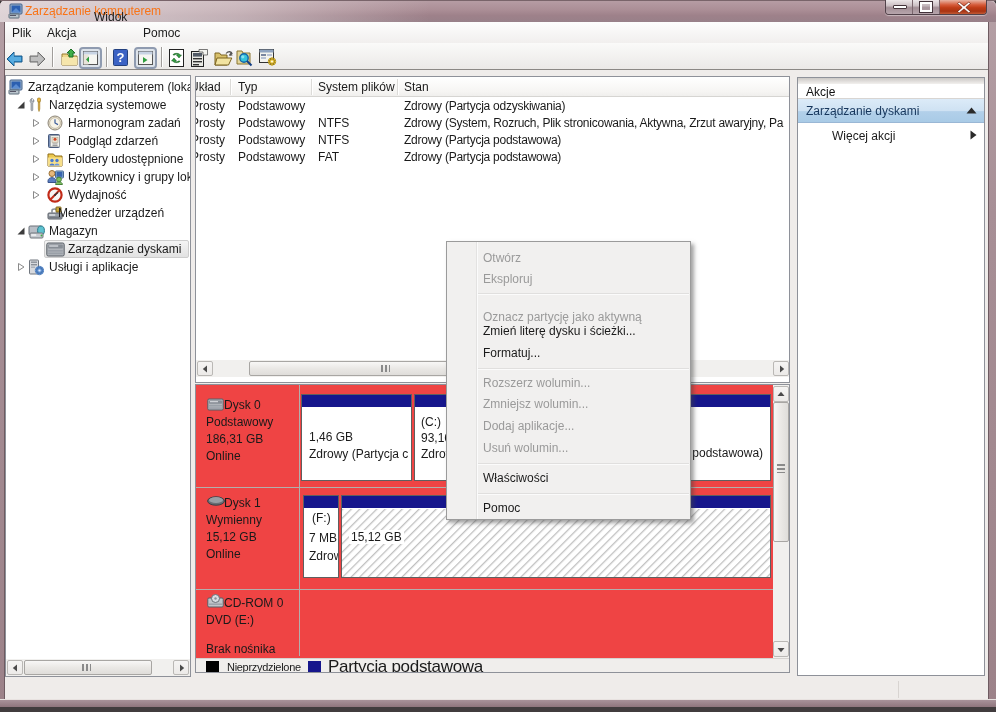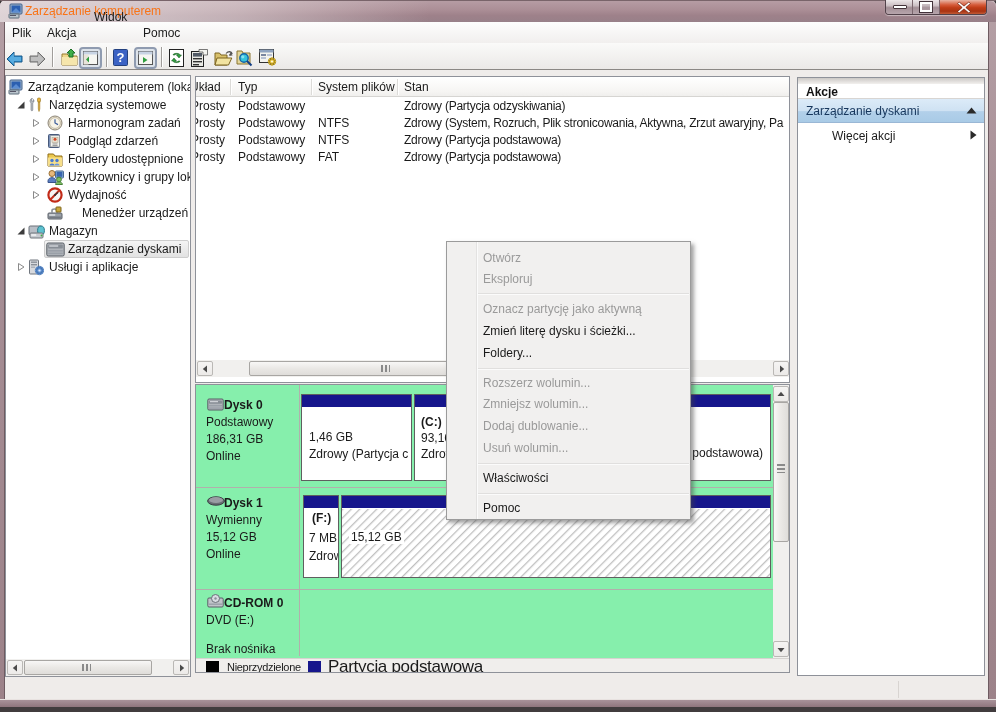--- a/index.html
+++ b/index.html
@@ -1,21 +1,21 @@
 <!DOCTYPE html>
 <html><head>
 <meta charset="utf-8">
 <style>
 * { margin:0; padding:0; box-sizing:border-box; }
 html,body { width:996px; height:712px; overflow:hidden; }
 body { font-family:"Liberation Sans", sans-serif; font-size:12px; color:#1a1a1a; position:relative; background:#413c3e; }
 .abs { position:absolute; }
 .txt { position:absolute; white-space:nowrap; line-height:14px; }
 .gray { color:#9a9a9a; }
-.b { font-weight:bold; }
+.b { font-weight:normal; }
 .panel { position:absolute; background:#fff; border:1px solid #8e9199; }
 .hdiv { position:absolute; top:2px; width:1px; height:16px; background:#dcdbd8; box-shadow:1px 0 0 #fff; }
 .dbox { position:absolute; border:1px solid #5f5f5f; background:#fff; }
 .dband { position:absolute; left:0; top:0; right:0; height:12px; background:#16168c; }
 .msep { position:absolute; left:31px; width:211px; height:1px; background:#e0dfde; box-shadow:0 1px 0 #fbfbfb; }
 .mi { position:absolute; left:36px; }
 </style>
 </head>
 <body>
 
@@ -210,21 +210,21 @@
     </svg>
     <div class="txt" style="left:62px;top:112px">Wydajność</div>
 
     <svg class="abs" style="left:41px;top:129px" width="17" height="16" viewBox="0 0 17 16">
       <rect x="1" y="8" width="14" height="6" rx="1" fill="#9aa0a8" stroke="#5a6068"></rect>
       <rect x="2.2" y="9.2" width="6" height="1.6" fill="#d8dce0"></rect>
       <rect x="2.2" y="11.6" width="11.6" height="1.2" fill="#6a7078"></rect>
       <path d="M5 8 L5 5.5 C5 3.5 10 3.5 10 5.5 L10 8" fill="none" stroke="#8a9098" stroke-width="1.6"></path>
       <rect x="9" y="2" width="5" height="5" rx="0.6" fill="#c8a83c" stroke="#7c641a"></rect>
     </svg>
-    <div class="txt" style="left:76px;top:130px">Menedżer urządzeń</div>
+    <div class="txt" style="left:52px;top:130px">Menedżer urządzeń</div>
 
     <svg class="abs" style="left:10px;top:150px" width="10" height="10" viewBox="0 0 10 10">
         <path d="M8.5 1.5 L8.5 8.5 L1.5 8.5 Z" fill="#3c3c3c"></path>
       </svg>
     <svg class="abs" style="left:22px;top:147px" width="18" height="16" viewBox="0 0 18 16">
       <rect x="1" y="3" width="13" height="9" rx="1.2" fill="#b8bec6" stroke="#6a7078"></rect>
       <ellipse cx="13" cy="7.5" rx="3.4" ry="4.5" fill="#5ec2d0" stroke="#2a7a8a"></ellipse>
       <rect x="2" y="10" width="13" height="5" rx="1" fill="#c8ccd2" stroke="#70767c"></rect>
       <rect x="3.2" y="11.4" width="5" height="1.2" fill="#fff"></rect>
       <circle cx="13.5" cy="12.5" r="0.9" fill="#3faa3f"></circle>
@@ -308,21 +308,21 @@
     <svg class="abs" style="left:583px;top:288px" width="6" height="8" viewBox="0 0 6 8">
         <path d="M1 0.5 L1 7.5 L5.2 4 Z" fill="#4a4a4a"></path>
       </svg>
     <div class="abs" style="left:53px;top:284px;width:272px;height:15px;background:linear-gradient(180deg,#f8f7f6,#eae8e5 50%,#dfddda);border:1px solid #a8a6a3;border-radius:2px"></div>
     <div class="abs" style="left:185px;top:288px;width:2px;height:7px;border-left:1px solid #8a8a8a;border-right:1px solid #8a8a8a"></div>
     <div class="abs" style="left:189px;top:288px;width:2px;height:7px;border-left:1px solid #8a8a8a;border-right:1px solid #8a8a8a"></div>
     <div class="abs" style="left:193px;top:288px;width:2px;height:7px;border-left:1px solid #8a8a8a"></div>
   </div>
 </div>
 
-<div class="panel" style="left:195px;top:384px;width:595px;height:289px;background:#86efac;overflow:hidden">
+<div class="panel" style="left:195px;top:384px;width:595px;height:289px;background:#ef4444;overflow:hidden">
   <div id="diskcontent">
     <div class="abs" style="left:103px;top:0;width:1px;height:271px;background:#b2afac"></div>
     <div class="abs" style="left:0;top:102px;width:577px;height:1px;background:#b2afac"></div>
     <div class="abs" style="left:0;top:204px;width:577px;height:1px;background:#b2afac"></div>
 
     <svg class="abs" style="left:11px;top:13px" width="17" height="13" viewBox="0 0 17 13">
       <rect x="0.8" y="1" width="15.4" height="11" rx="1.2" fill="#b0b4ba" stroke="#585e66"></rect>
       <rect x="2" y="2.4" width="13" height="3.4" rx="0.8" fill="#878d95"></rect>
       <rect x="3" y="3.2" width="8" height="1" fill="#e0e2e6"></rect>
       <rect x="2" y="7" width="13" height="1.4" fill="#9aa0a8"></rect>
@@ -429,25 +429,25 @@
 
 <div class="abs" style="left:0;top:699px;width:996px;height:1px;background:#e8e2e0"></div>
 <div class="abs" style="left:0;top:700px;width:996px;height:7px;background:linear-gradient(180deg,#a8929a 0,#8f757d 100%)"></div>
 <div class="abs" style="left:0;top:707px;width:996px;height:5px;background:#413c3e"></div>
 
 <div class="abs" id="cmenu" style="left:446px;top:241px;width:245px;height:279px;background:#f1f0ef;border:1px solid #9b9b9b;box-shadow:3px 3px 4px rgba(70,70,70,0.5);z-index:50">
   <div style="position:absolute;left:29px;top:0;width:1px;height:277px;background:#e3e2e1;box-shadow:1px 0 0 #fbfbfb"></div>
   <div class="mi gray" style="top:9px">Otwórz</div>
   <div class="mi gray" style="top:30px">Eksploruj</div>
   <div class="msep" style="top:51px"></div>
-  <div class="mi gray" style="top:60px">Oznacz partycję jako aktywną</div>
+  <div class="mi gray" style="top:68px">Oznacz partycję jako aktywną</div>
   <div class="mi" style="top:82px">Zmień literę dysku i ścieżki...</div>
-  <div class="mi" style="top:104px">Foldery...</div>
+  <div class="mi" style="top:104px">Formatuj...</div>
   <div class="msep" style="top:126px"></div>
   <div class="mi gray" style="top:134px">Rozszerz wolumin...</div>
   <div class="mi gray" style="top:155px">Zmniejsz wolumin...</div>
-  <div class="mi gray" style="top:177px">Dodaj dublowanie...</div>
+  <div class="mi gray" style="top:177px">Dodaj aplikacje...</div>
   <div class="mi gray" style="top:199px">Usuń wolumin...</div>
   <div class="msep" style="top:221px"></div>
   <div class="mi" style="top:229px">Właściwości</div>
   <div class="msep" style="top:251px"></div>
   <div class="mi" style="top:259px">Pomoc</div>
 </div>
 
 </body></html>

